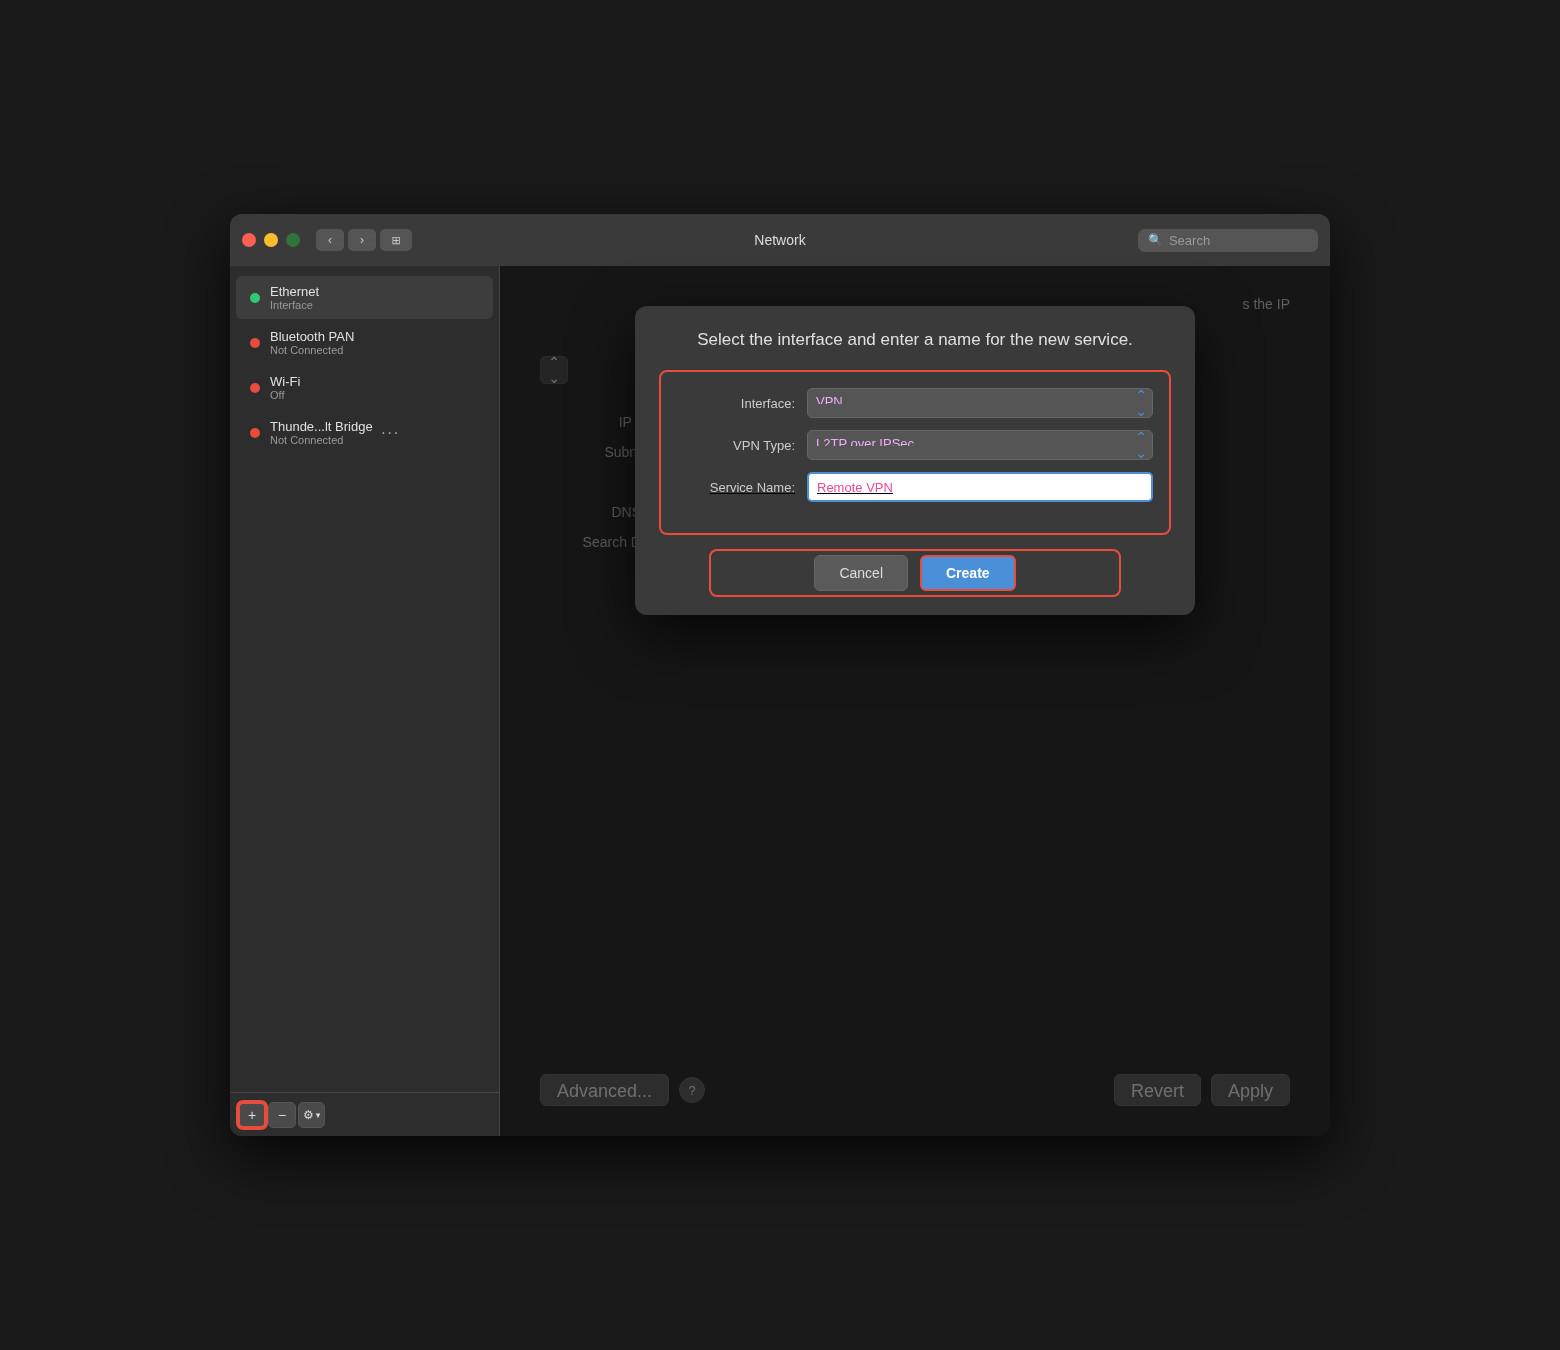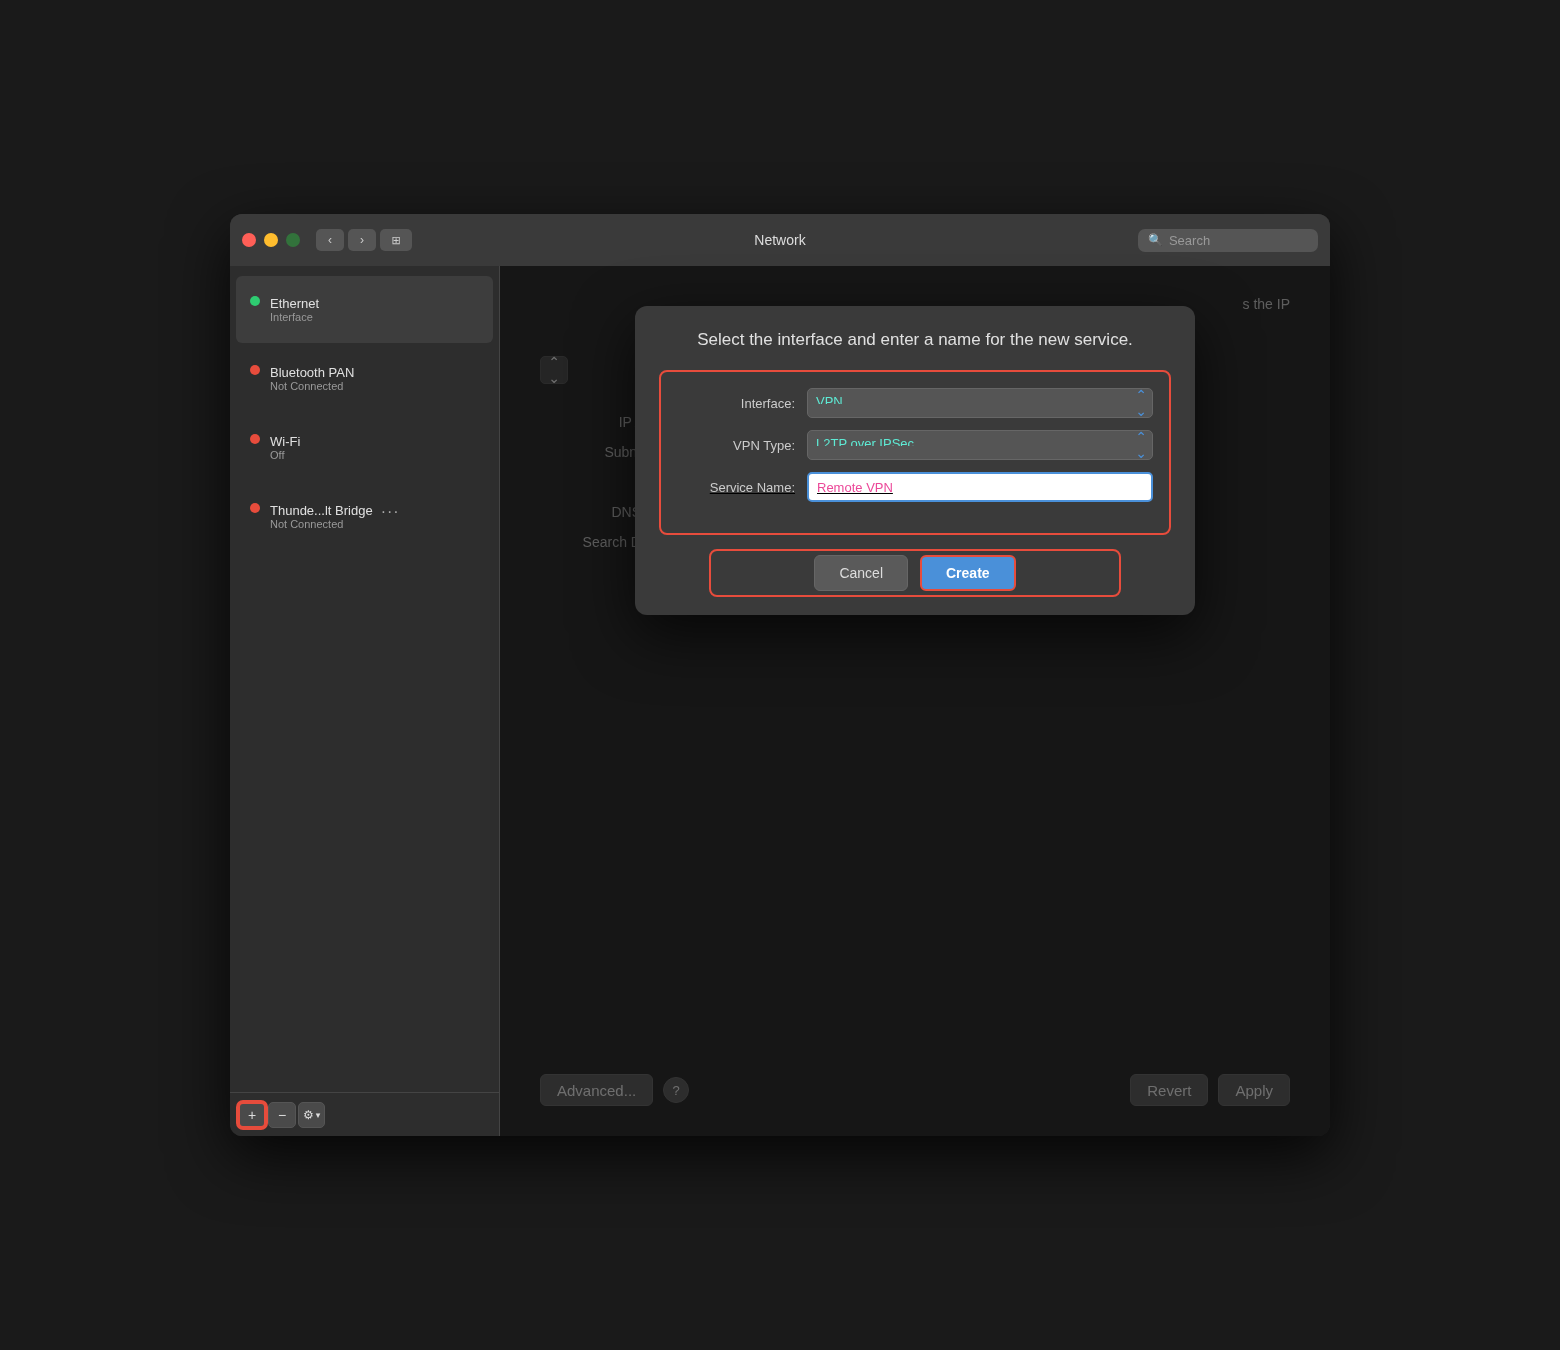--- a/index.html
+++ b/index.html
@@ -125,21 +125,22 @@
       flex-direction: column;
     }
 
     .network-list {
       flex: 1;
       padding: 8px 0;
     }
 
     .network-item {
       display: flex;
-      padding: 20px 14px;
+      align-items: center;
+      padding: 8px 14px;
       cursor: pointer;
       border-radius: 6px;
       margin: 2px 6px;
     }
     .network-item.active { background: #3d3d3d; }
 
     .status-dot {
       width: 10px;
       height: 10px;
       border-radius: 50%;
@@ -267,21 +268,21 @@
     .bottom-right {
       display: flex;
       gap: 10px;
     }
 
     .action-btn {
       background: #5a5a5a;
       border: 1px solid #666;
       border-radius: 6px;
       color: #ddd;
-      font-size: 15px;
+      font-size: 18px;
       padding: 6px 16px;
       cursor: pointer;
       height: 32px;
     }
 
     .help-btn {
       width: 26px;
       height: 26px;
       border-radius: 50%;
       background: #5a5a5a;
@@ -348,21 +349,21 @@
 
     .select-wrapper {
       flex: 1;
       position: relative;
     }
     .select-wrapper select {
       width: 100%;
       background: #555;
       border: 1px solid #666;
       border-radius: 5px;
-      color: #5eead4;
+      color: #f0abfc;
       font-size: 13px;
       padding: 5px 30px 13px 8px;
       height: 30px;
       appearance: none;
       cursor: pointer;
     }
     .select-arrows {
       position: absolute;
       right: 6px;
       top: 50%;

